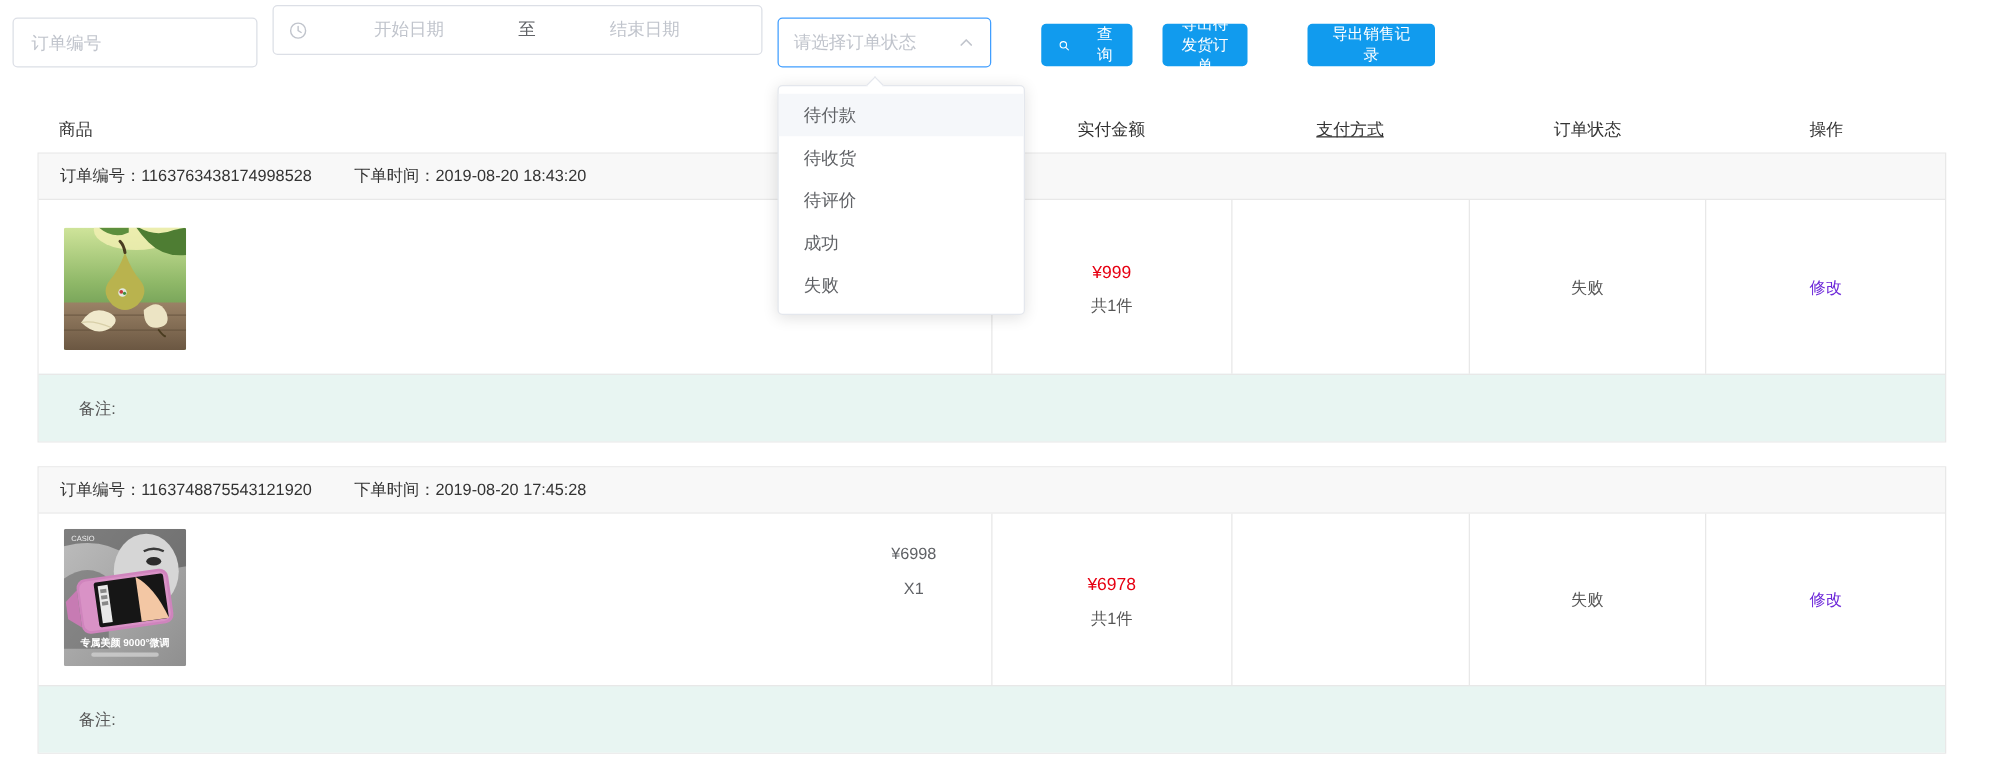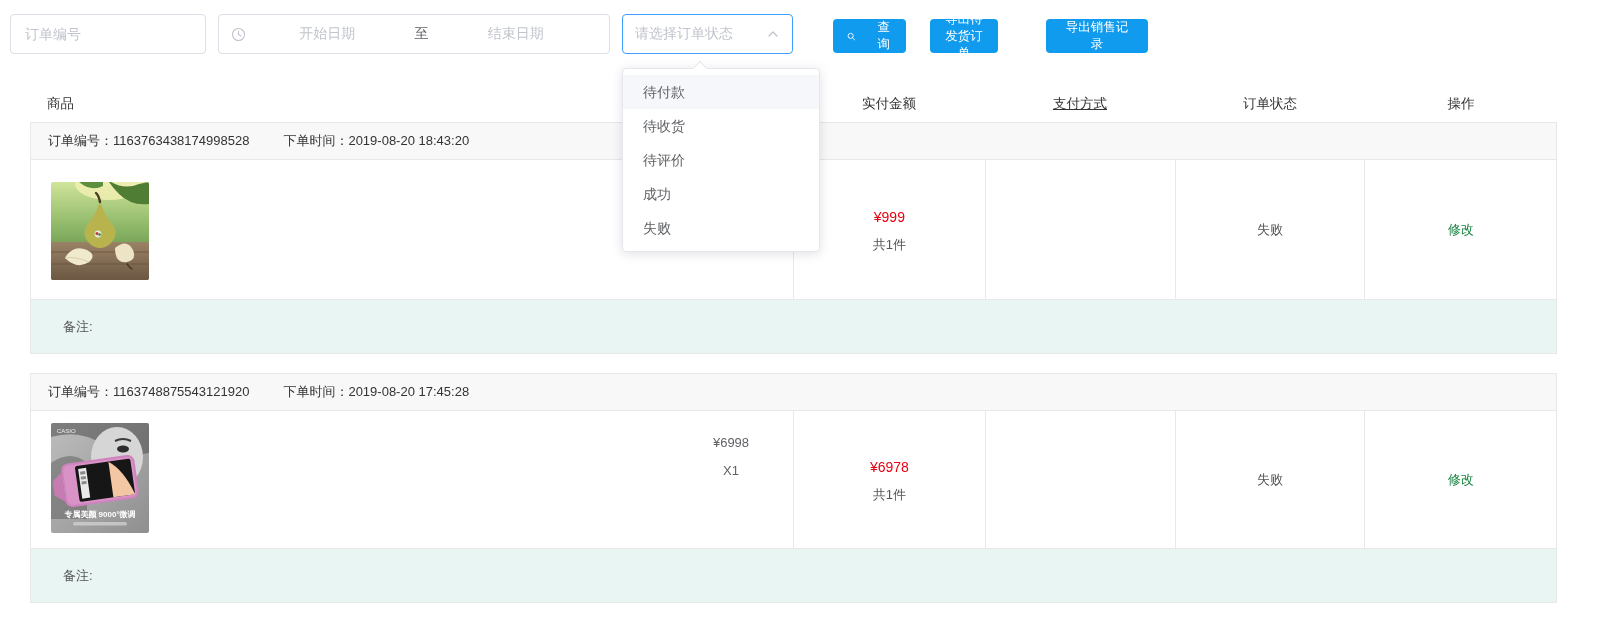--- a/index.html
+++ b/index.html
@@ -6,21 +6,21 @@
   html,body { background:#fff; }
   body { font-family:"Liberation Sans","DejaVu Sans",sans-serif; color:#333; }
   .page { position:relative; width:1603px; height:621px; background:#fff; overflow:hidden; }
 
   
   .filter-bar { position:absolute; left:0; top:0; width:100%; height:70px; }
   .txt-input { position:absolute; left:10px; top:14px; width:196px; height:40px;
     border:1px solid #dcdfe6; border-radius:4px; padding:0 14px; font-size:14px; color:#606266; outline:none; }
   .txt-input::placeholder { color:#c0c4cc; }
 
-  .date-range { position:absolute; left:218px; top:14px; width:392px; height:40px;
+  .date-range { position:absolute; left:218px; top:4px; width:392px; height:40px;
     border:1px solid #dcdfe6; border-radius:4px; display:flex; align-items:center; padding:0 12px; }
   .date-range .ph { flex:1; text-align:center; font-size:14px; color:#c0c4cc; }
   .date-range .sep { font-size:14px; color:#606266; padding:0 6px; }
   .icon-clock { width:15px; height:15px; flex:0 0 auto; }
 
   .status-select { position:absolute; left:622px; top:14px; width:171px; height:40px;
     border:1px solid #409eff; border-radius:4px; display:flex; align-items:center;
     padding:0 12px; background:#fff; cursor:pointer; }
   .status-select .ph { flex:1; font-size:14px; color:#c0c4cc; }
   .icon-chevron-up { width:14px; height:14px; flex:0 0 auto; }
@@ -51,21 +51,21 @@
     align-items:flex-start !important; justify-content:flex-start !important; position:relative; }
   .cell-amount { width:192px; } .cell-payment { width:190px; }
   .cell-status { width:190px; } .cell-action { width:192px; }
   .body-1 { height:139px; } .body-2 { height:137px; }
 
   .product-img { margin:22px 0 0 20px; border-radius:2px; overflow:hidden; flex:0 0 auto; }
   .price-qty { position:absolute; left:640px; top:18px; width:120px; text-align:center;
     font-size:13px; color:#606266; line-height:28px; }
   .amount-main { font-size:14px; color:#e60012; line-height:22px; }
   .amount-count { font-size:13px; color:#555; margin-top:8px; }
-  .link-edit { color:#15803d; cursor:pointer; font-size:13px; }
+  .link-edit { color:#6d28d9; cursor:pointer; font-size:13px; }
   .remark-row { height:54px; background:#e8f5f2; border-top:1px solid #e8e8e8;
     display:flex; align-items:center; padding-left:32px; font-size:13px; color:#555; }
 
   
   .dropdown { position:absolute; left:622px; top:68px; width:198px; background:#fff;
     border:1px solid #e4e7ed; border-radius:4px; box-shadow:0 2px 12px rgba(0,0,0,.12);
     z-index:50; padding:6px 0; }
   .dropdown .arrow { position:absolute; top:-6px; left:72px; width:10px; height:10px;
     background:#fff; border-left:1px solid #e4e7ed; border-top:1px solid #e4e7ed;
     transform:rotate(45deg); }

